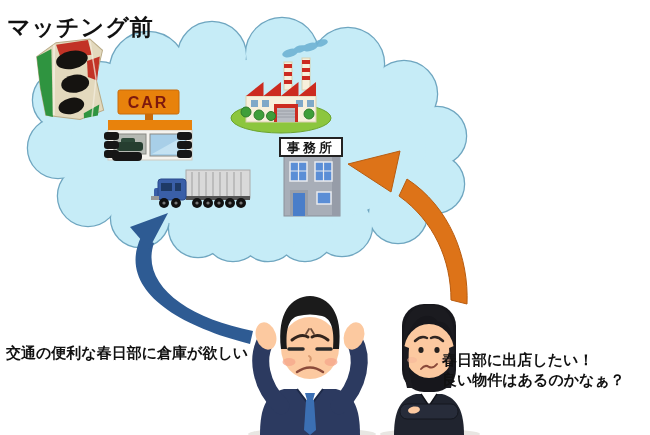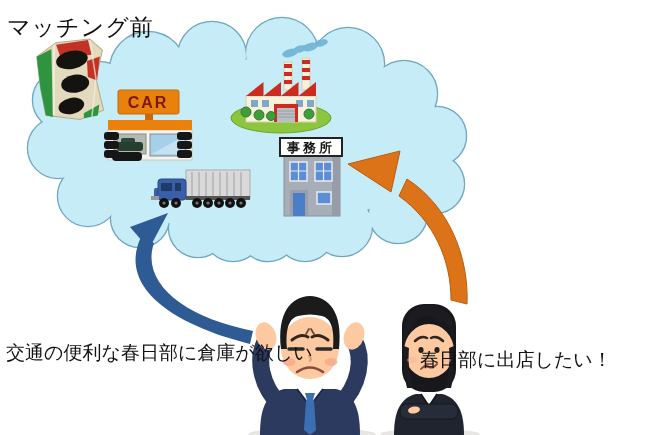--- a/index.html
+++ b/index.html
@@ -9,26 +9,26 @@
     --sign-orange:#e8820c; --car-sign-text:#7d180e;
     --factory-red:#cc2b20; --lawn-green:#8cc63e;
     --office-gray:#a8aeb8; --window-blue:#5b8ed6;
     --suit-navy:#2c3a60; --suit-black:#20242f;
     --skin:#fcc9a0; --speech-text:#111111;
   }
   html,body{margin:0;padding:0;}
   body{font-family:"Liberation Sans","DejaVu Sans",sans-serif;background:#fff;}
   .canvas{position:relative;width:650px;height:435px;background:var(--background);overflow:hidden;}
   .scene{position:absolute;left:0;top:0;width:650px;height:435px;}
-  .title{position:absolute;left:7px;top:12px;font-size:23px;font-weight:normal;
+  .title{position:absolute;left:7px;top:12px;font-size:23px;font-weight:bold;
          color:var(--title-color);letter-spacing:1px;white-space:nowrap;}
-  .speech{position:absolute;font-size:19px;font-weight:normal;line-height:20px;
+  .speech{position:absolute;font-size:15px;font-weight:bold;line-height:20px;
           color:var(--speech-text);white-space:nowrap;}
   .speech-left{left:6px;top:343px;}
-  .speech-right{left:420px;top:350px;}
+  .speech-right{left:442px;top:350px;}
   svg text{font-family:"Liberation Sans","DejaVu Sans",sans-serif;}
 </style>
 </head>
 <body>
 
 <div class="canvas">
 
   <svg class="scene" viewBox="0 0 650 435">
 
     <g>
@@ -256,15 +256,16 @@
   </svg>
 
   <div class="title">マッチング前</div>
 
   <div class="speech speech-left">
     <div>交通の便利な春日部に倉庫が欲しい</div>
   </div>
 
   <div class="speech speech-right">
     <div>春日部に出店したい！</div>
+    <div>良い物件はあるのかなぁ？</div>
   </div>
 
 </div>
 
 </body></html>

